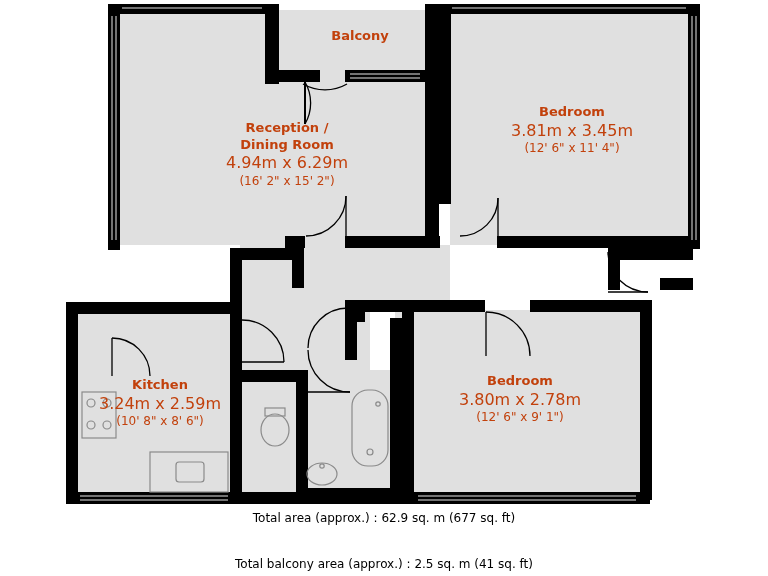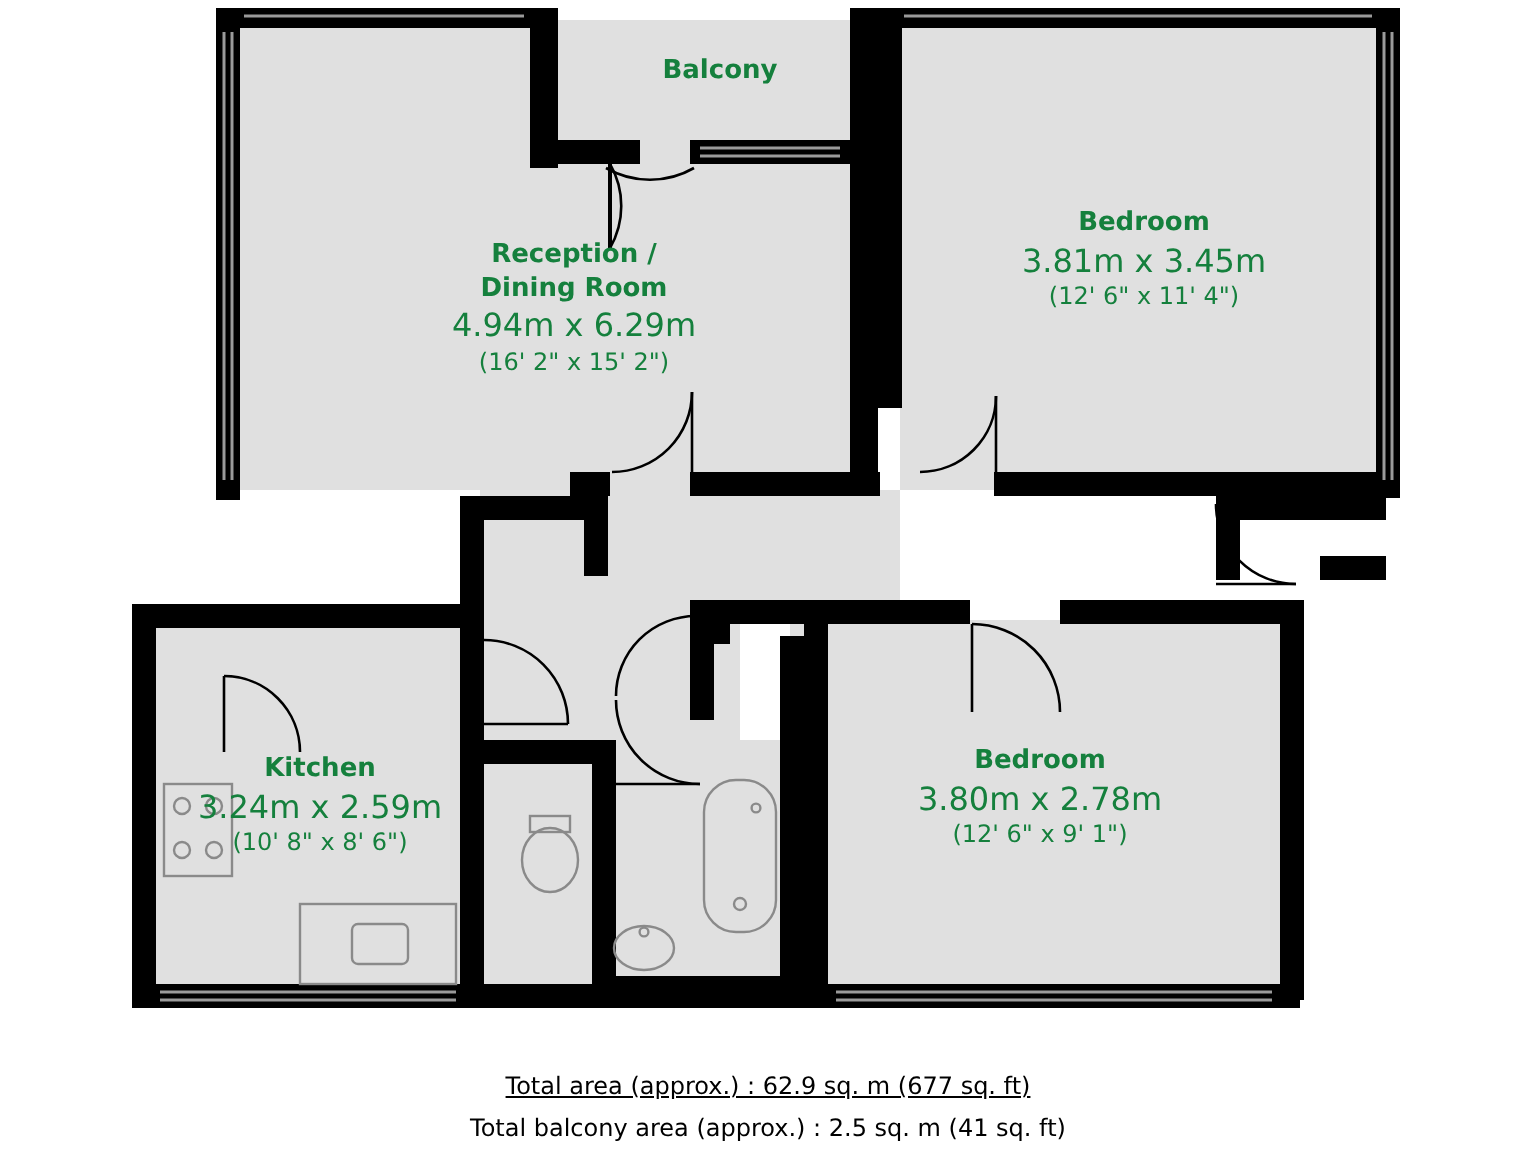--- a/index.html
+++ b/index.html
@@ -19,21 +19,21 @@
     position: absolute;
     left: 0;
     top: 0;
     width: 768px;
     height: 576px;
   }
   .label {
     position: absolute;
     text-align: center;
     line-height: 1.28;
-    color: #15803d;
+    color: #c2410c;
     white-space: nowrap;
     transform: translateX(-50%);
   }
   .label .name {
     font-weight: bold;
     font-size: 13px;
     display: block;
   }
   .label .dim {
     font-size: 16px;
@@ -44,21 +44,21 @@
     display: block;
   }
   .footer {
     position: absolute;
     left: 0;
     width: 768px;
     text-align: center;
     font-size: 12px;
     color: #000;
   }
-  #footer1 { top: 536px; text-decoration: underline; }
+  #footer1 { top: 511px; }
   #footer2 { top: 557px; }
 </style>
 </head>
 <body>
 
 <svg id="plan" viewBox="0 0 768 576">
 
   <g>
 
     <rect x="120" y="10" width="155" height="70" fill="#e0e0e0"></rect>

